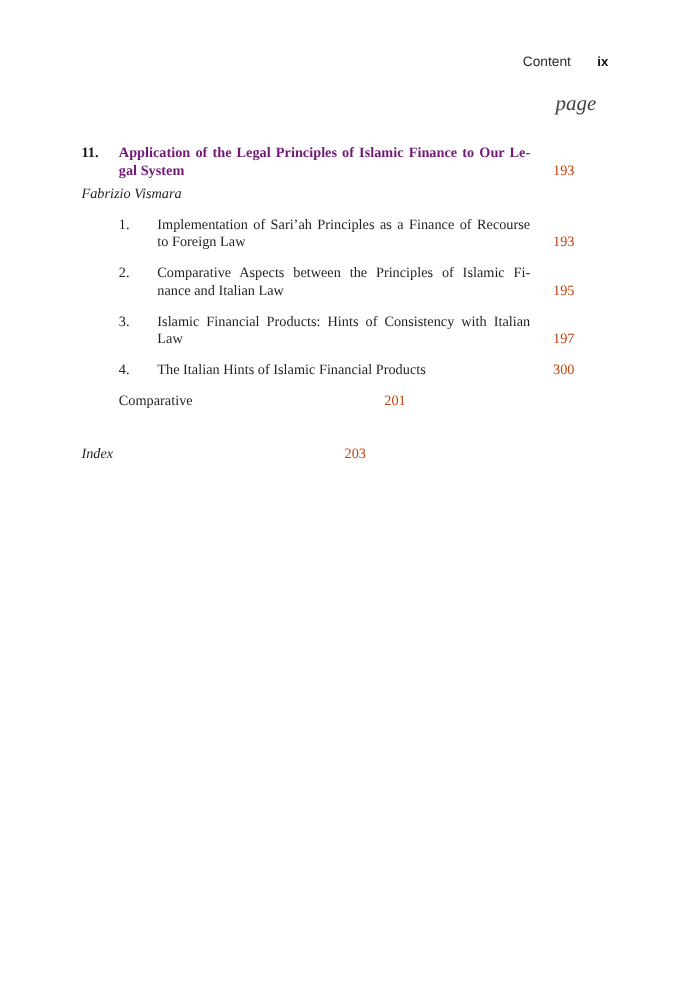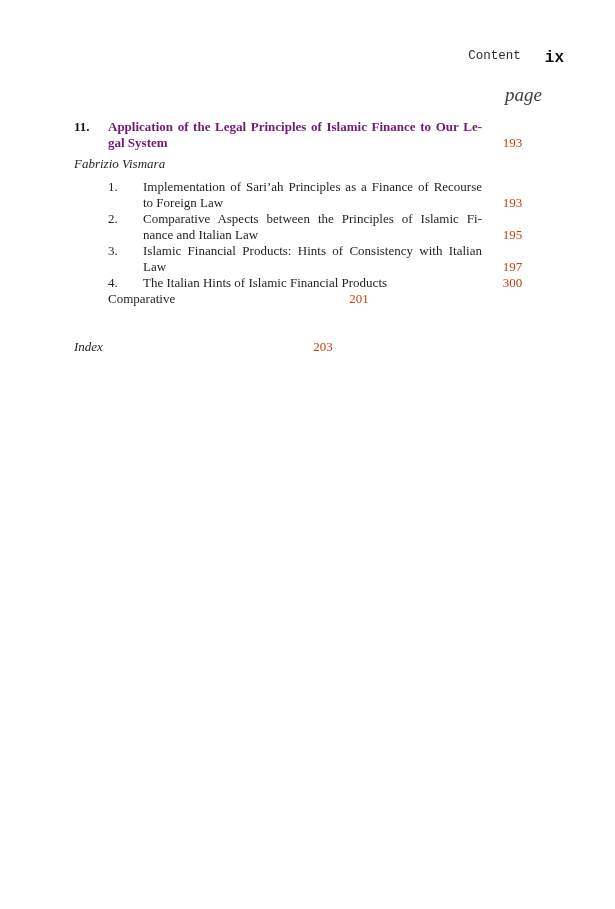--- a/index.html
+++ b/index.html
@@ -13,31 +13,31 @@
     height: 909px;
     background: #ffffff;
     font-family: "Liberation Serif", serif;
     color: #1f1f1f;
     overflow: hidden;
   }
   
   .running-header {
     position: absolute;
     top: 49px;
-    right: 51px;
+    right: 62px;
     display: flex;
-    align-items: flex-start;
+    align-items: center;
     gap: 24px;
-    font-family: Liberation Mono, monospace;
+    font-family: Liberation Sans, sans-serif;
     font-size: 12.5px;
     color: #2b2b2b;
   }
   .rh-folio {
     font-weight: bold;
-    font-size: 16px;
+    font-size: 12px;
     color: #101010;
   }
   
   .col-label {
     position: absolute;
     top: 84px;
     right: 73px;
     font-style: italic;
     font-size: 19px;
     color: #404040;
@@ -47,20 +47,21 @@
     position: absolute;
     top: 119px;
     left: 74px;
     width: 469px;
     font-size: 13px;
     line-height: 16px;
   }
   .entry {
     display: flex;
     align-items: flex-end;
+    margin-top: 12px;
   }
   .num-col {
     align-self: flex-start;
   }
   .ch-num {
     width: 34px;
     font-weight: bold;
     color: #141414;
   }
   .ch-title {

